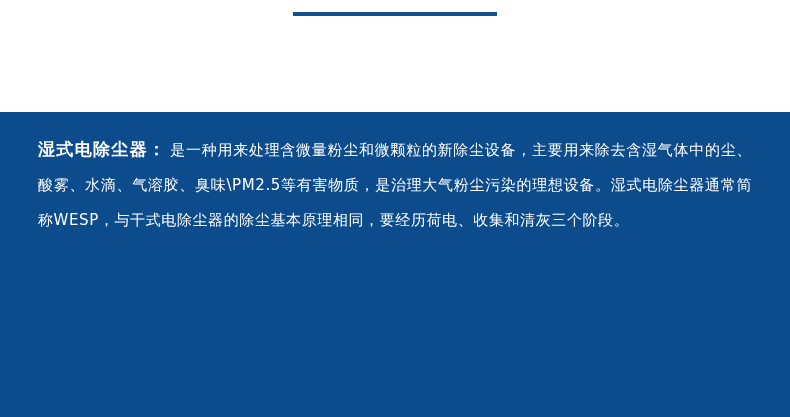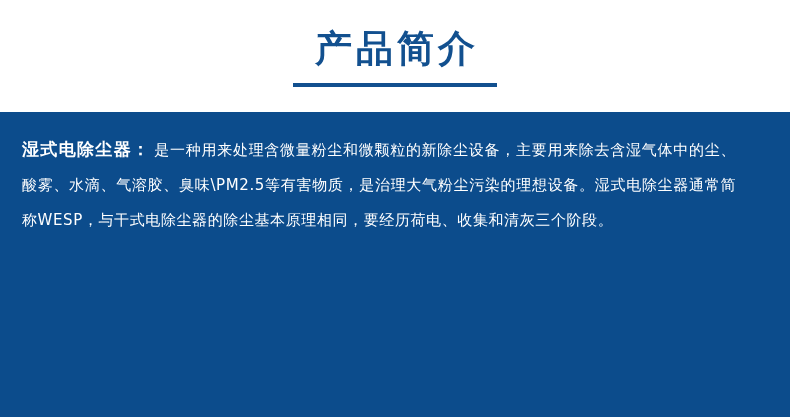--- a/index.html
+++ b/index.html
@@ -60,21 +60,21 @@
     top: 112px;
     width: 790px;
     height: 305px;
     background: #0c4c8c;
     box-sizing: border-box;
     padding: 0;
   }
 
   .panel-inner {
     position: absolute;
-    left: 22px;
+    left: 38px;
     top: 20px;
     width: 714px;
   }
 
   .para {
     color: #ffffff;
     font-size: 15px;
     line-height: 35px;
     text-align: justify;
     text-justify: inter-ideograph;
@@ -96,21 +96,20 @@
   .para-body {
     font-weight: normal;
   }
 </style>
 </head>
 <body>
 
 <div class="page">
 
   <div class="header">
-    <div class="page-title">产品简介</div>
     <div class="title-rule"></div>
   </div>
 
   <div class="panel">
     <div class="panel-inner">
 
       <div class="para">
         <span class="para-label">湿式电除尘器：</span><span class="para-body">是一种用来处理含微量粉尘和微颗粒的新除尘设备，主要用来除去含湿气体中的尘、酸雾、水滴、气溶胶、臭味\PM2.5等有害物质，是治理大气粉尘污染的理想设备。湿式电除尘器通常简称WESP，与干式电除尘器的除尘基本原理相同，要经历荷电、收集和清灰三个阶段。</span>
       </div>
 

